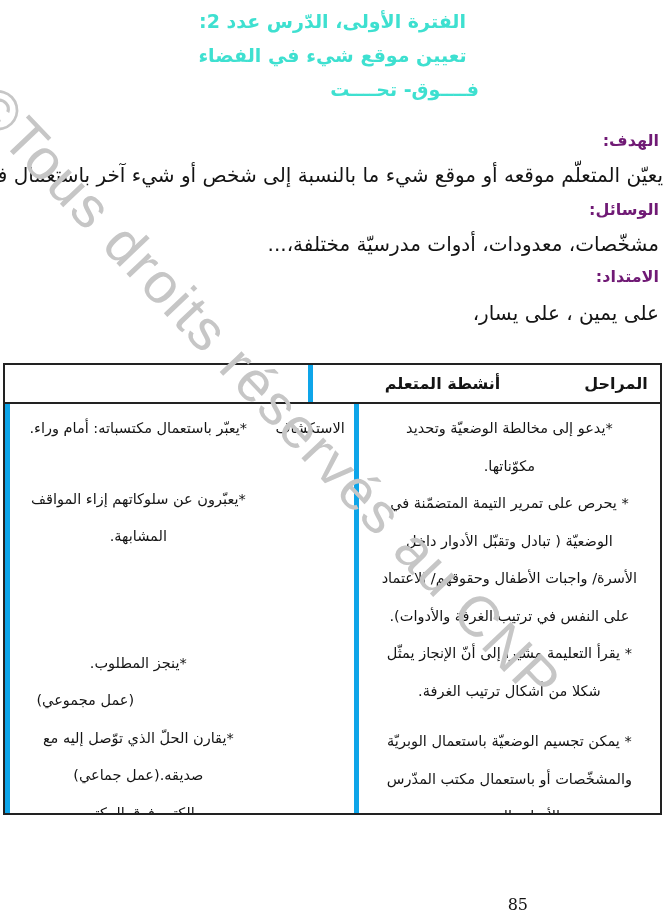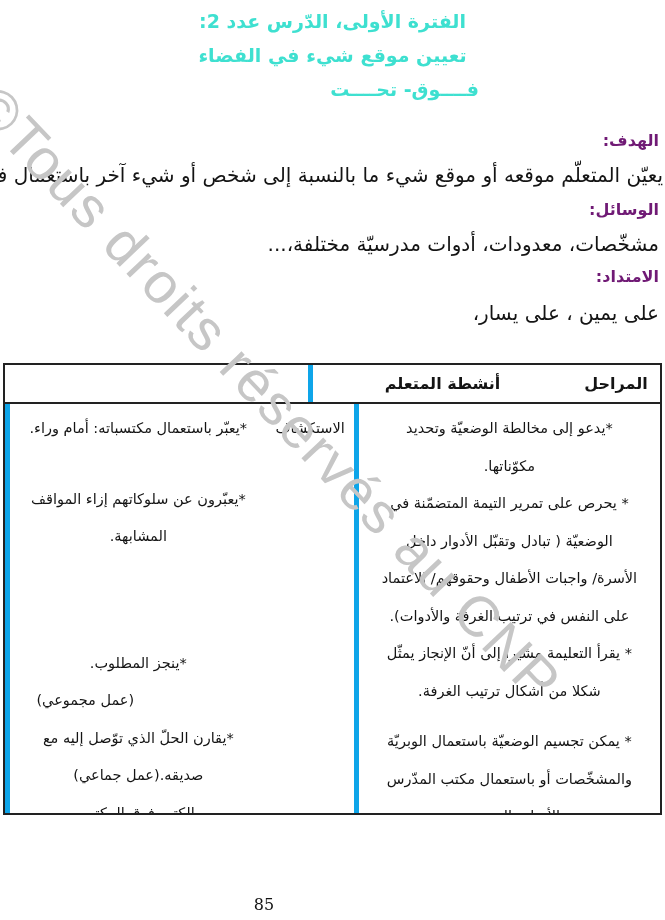--- a/index.html
+++ b/index.html
@@ -49,21 +49,21 @@
   .td{padding-top:6px;font-size:14.5px;}
   .line{white-space:nowrap;text-align:center;line-height:37.5px;padding:0 5px;overflow:visible;}
   .center{text-align:center;}
   .gap-s{margin-top:33px;}   
   .gap-l{margin-top:89px;}   
   .gap-m{margin-top:13px;}   
   .indent{margin-right:106px;}
   .stage-cell .line{text-align:center;}
 
   
-  .page-number{position:absolute;top:895px;left:0;width:528px;text-align:center;
+  .page-number{position:absolute;top:895px;left:0;width:528px;
     font-size:16px;font-family:"DejaVu Serif",serif;z-index:1;}
 </style>
 </head>
 <body>
 
 <div class="page">
 
   <div class="watermark">©Tous droits réservés au CNP</div>
 
   <div class="title-block">

